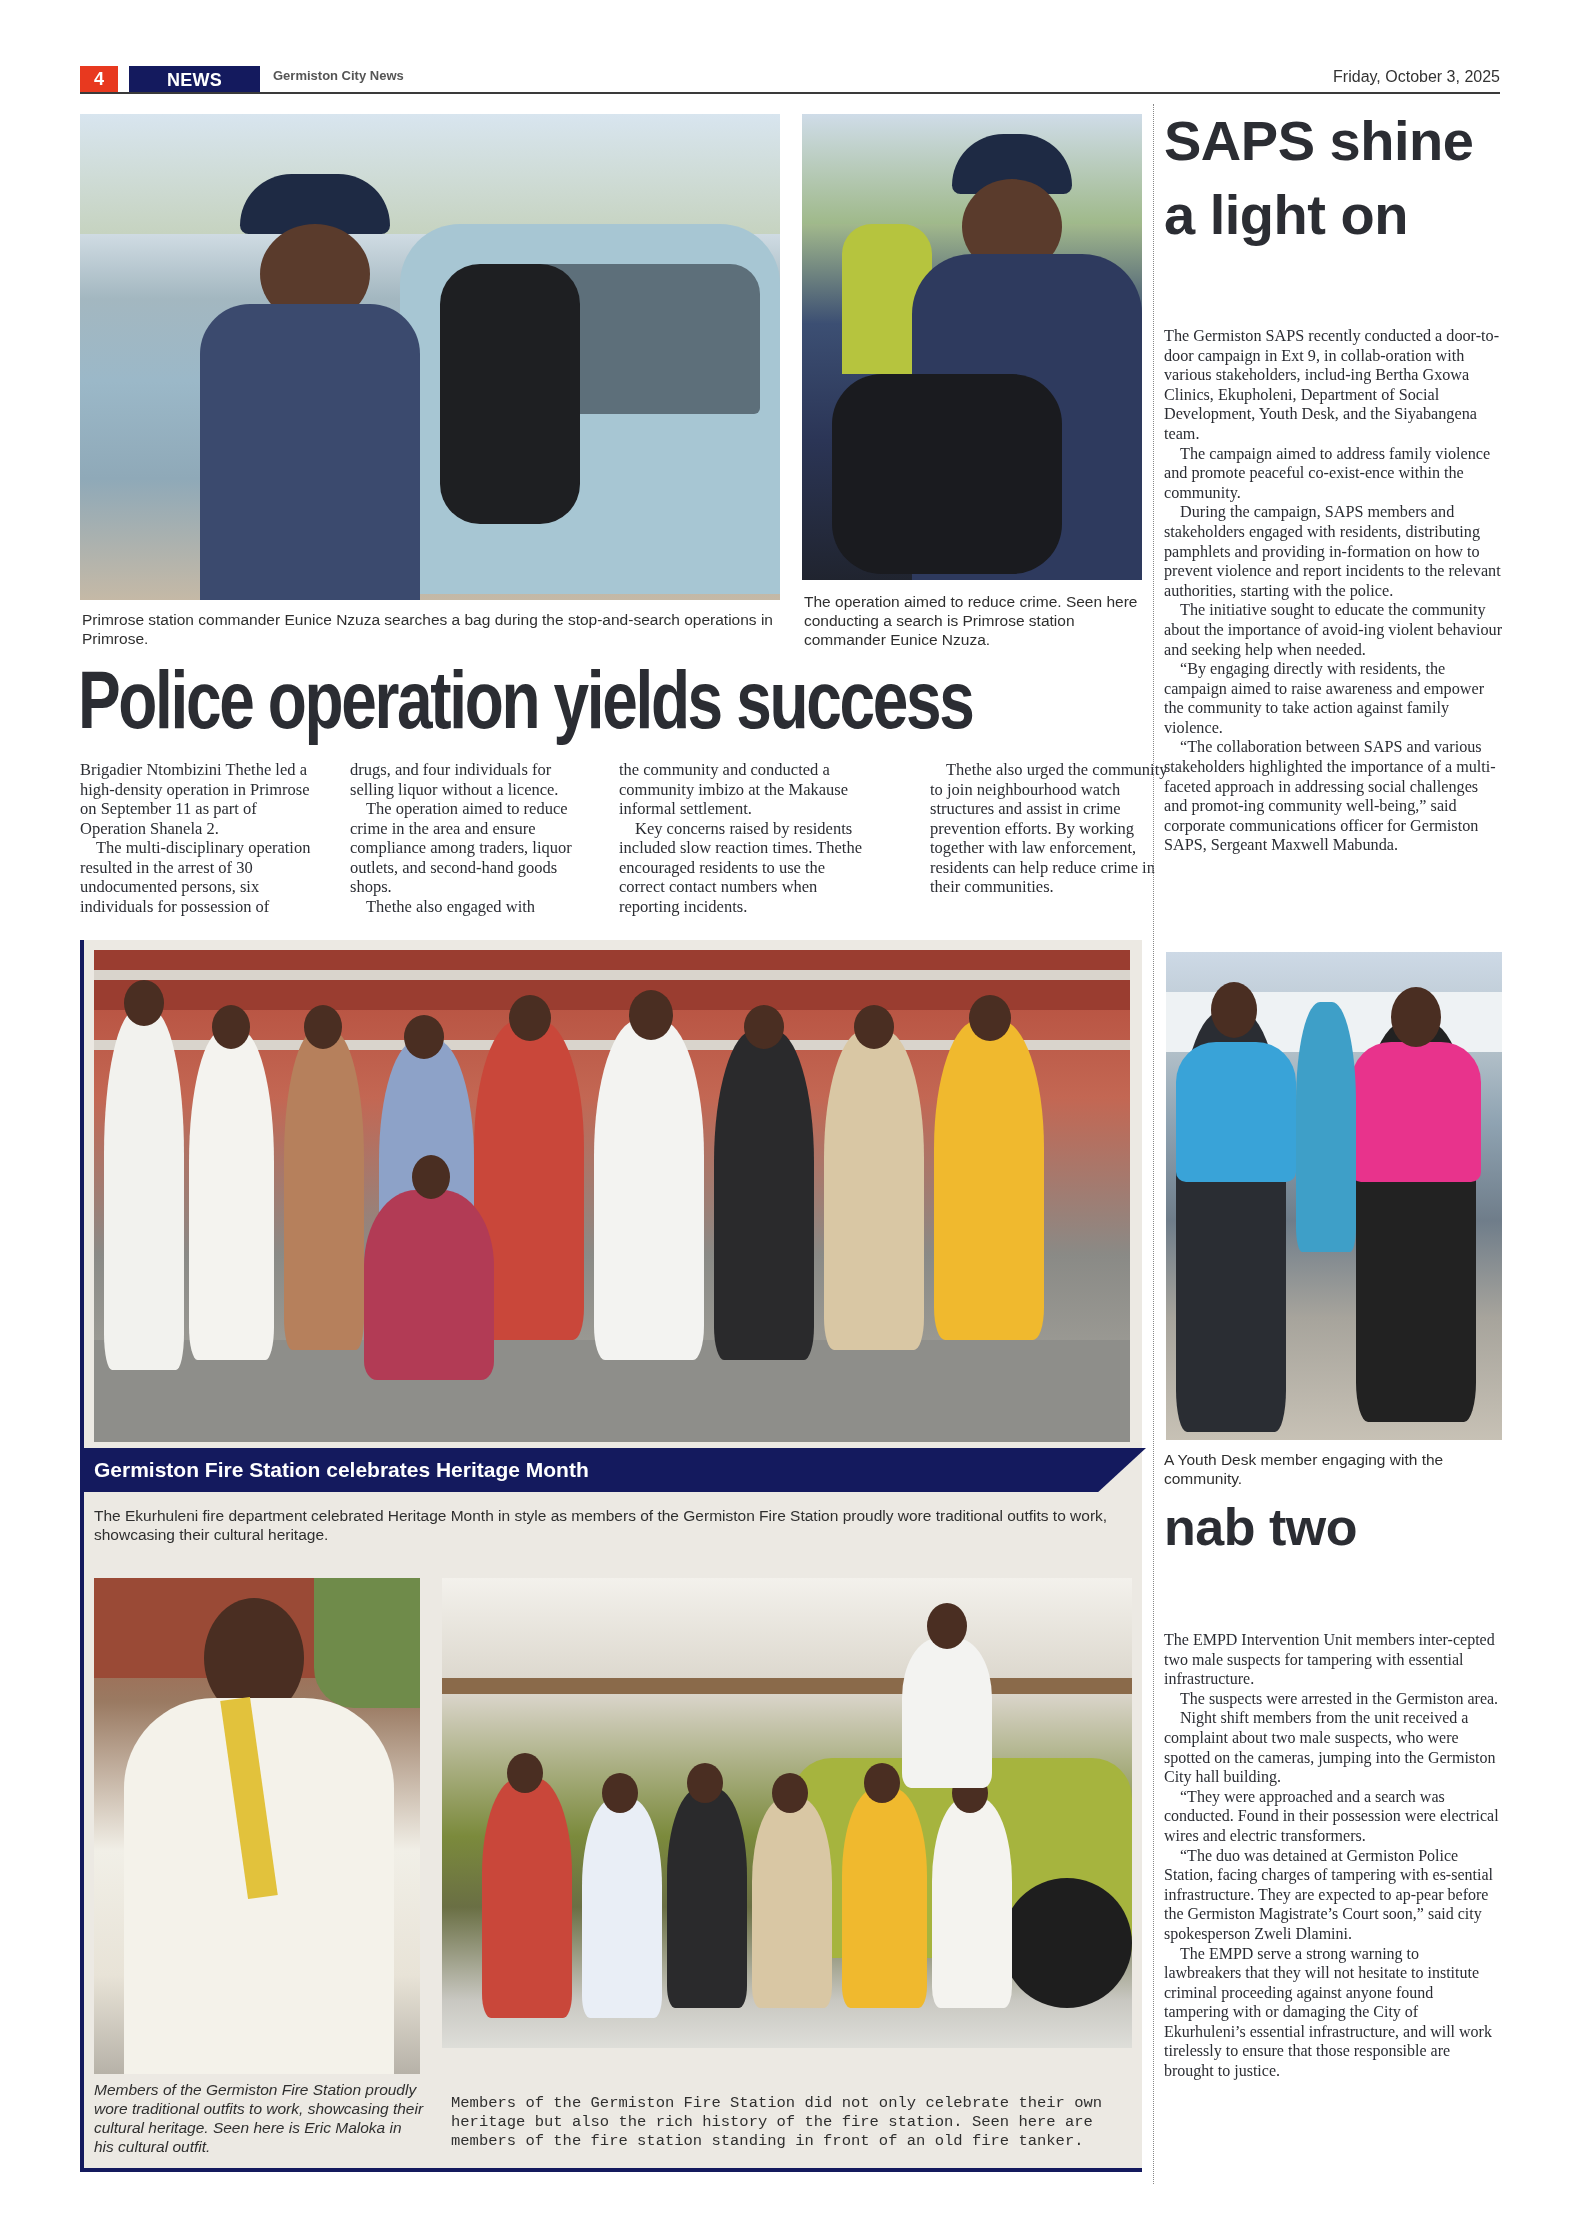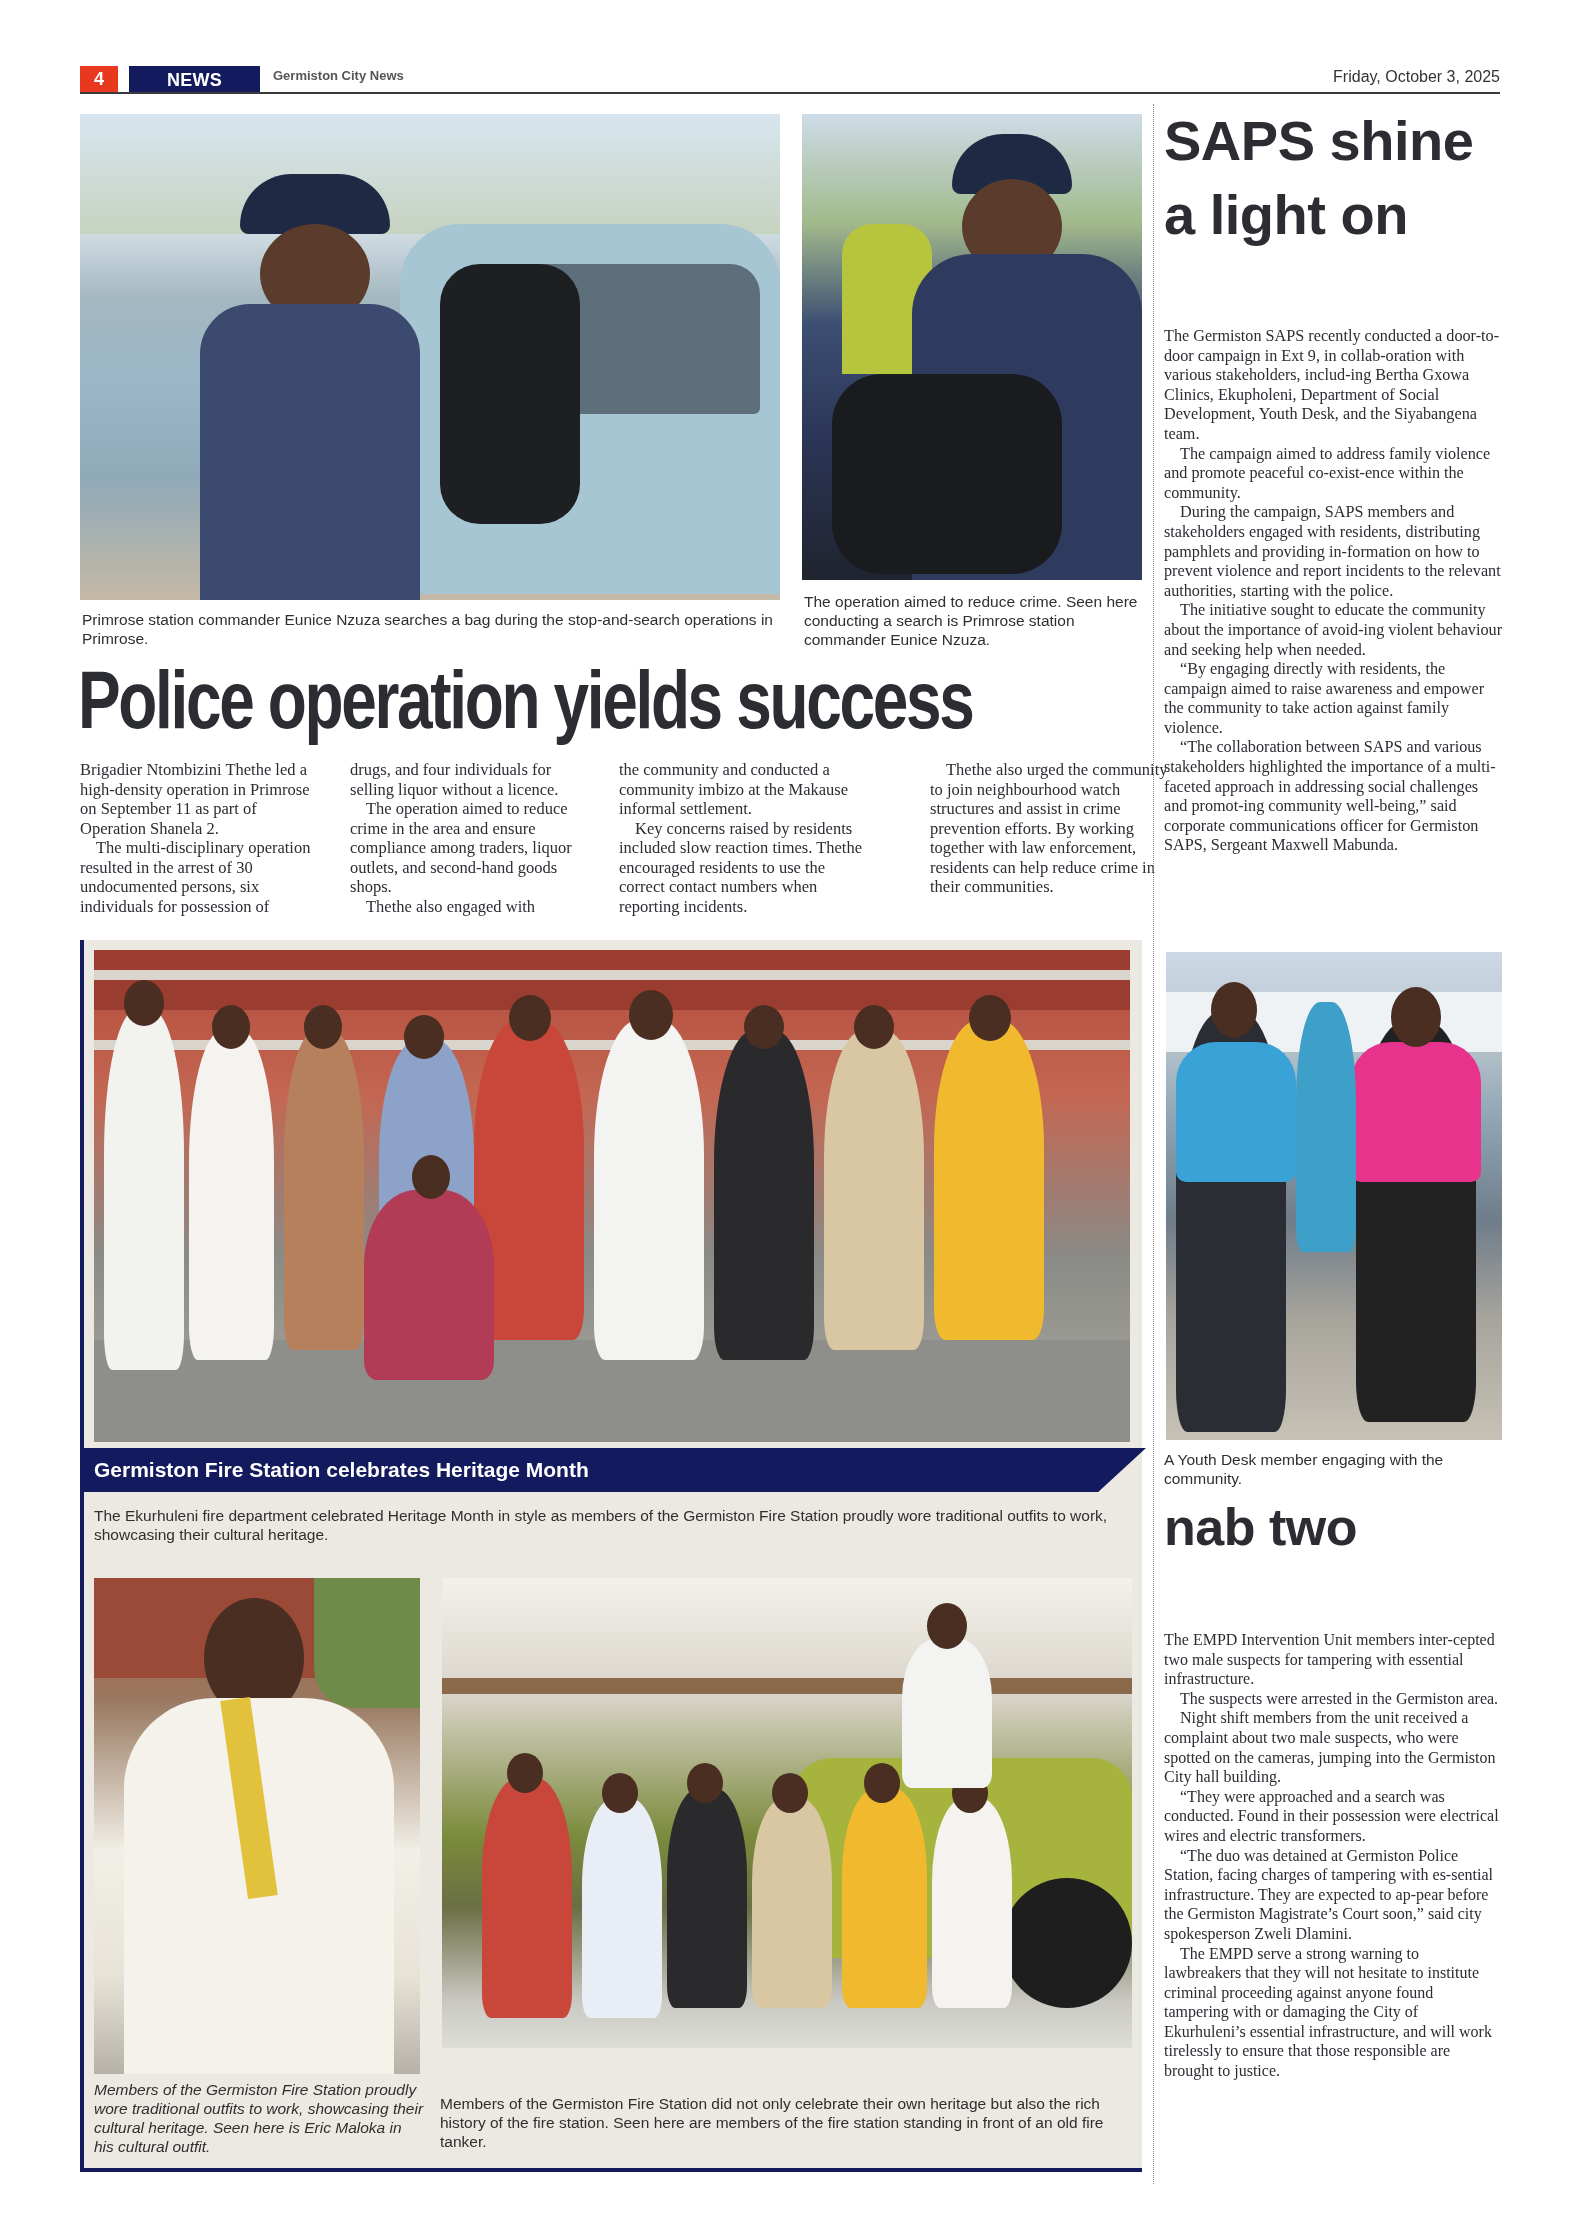--- a/index.html
+++ b/index.html
@@ -164,21 +164,21 @@
   <div class="head" style="left:245px;top:185px;width:36px;height:40px;"></div>
   <div class="person" style="left:310px;top:220px;width:80px;height:210px;background:#d9c7a4;"></div>
   <div class="head" style="left:330px;top:195px;width:36px;height:40px;"></div>
   <div class="person" style="left:400px;top:210px;width:85px;height:220px;background:#f0b92e;"></div>
   <div class="head" style="left:422px;top:185px;width:36px;height:40px;"></div>
   <div class="person" style="left:490px;top:220px;width:80px;height:210px;background:#f4f3ef;"></div>
   <div class="head" style="left:510px;top:195px;width:36px;height:40px;"></div>
   <div class="person" style="left:460px;top:60px;width:90px;height:150px;background:#f3f3f1;"></div>
   <div class="head" style="left:485px;top:25px;width:40px;height:46px;"></div>
 </div>
-<div class="cap" style="left:440px;top:2094px;width:690px;">Members of the Germiston Fire Station did not only celebrate their own heritage but also the rich history of the fire station. Seen here are members of the fire station standing in front of an old fire tanker.</div>
+<div class="cap" style="left:451px;top:2094px;width:690px;font-family:Liberation Mono, monospace;">Members of the Germiston Fire Station did not only celebrate their own heritage but also the rich history of the fire station. Seen here are members of the fire station standing in front of an old fire tanker.</div>
 
 <div class="rail-divider"></div>
 
 <div class="rail-headline" style="top:104px;font-size:56px;line-height:74px;">
   <div>SAPS shine</div>
   <div>a light on</div>
 </div>
 
 <div class="body-col" style="left:1164px;top:327px;width:340px;font-size:16.2px;line-height:19.6px;">
   <p>The Germiston SAPS recently conducted a door-to-door campaign in Ext 9, in collab-oration with various stakeholders, includ-ing Bertha Gxowa Clinics, Ekupholeni, Department of Social Development, Youth Desk, and the Siyabangena team.</p>

